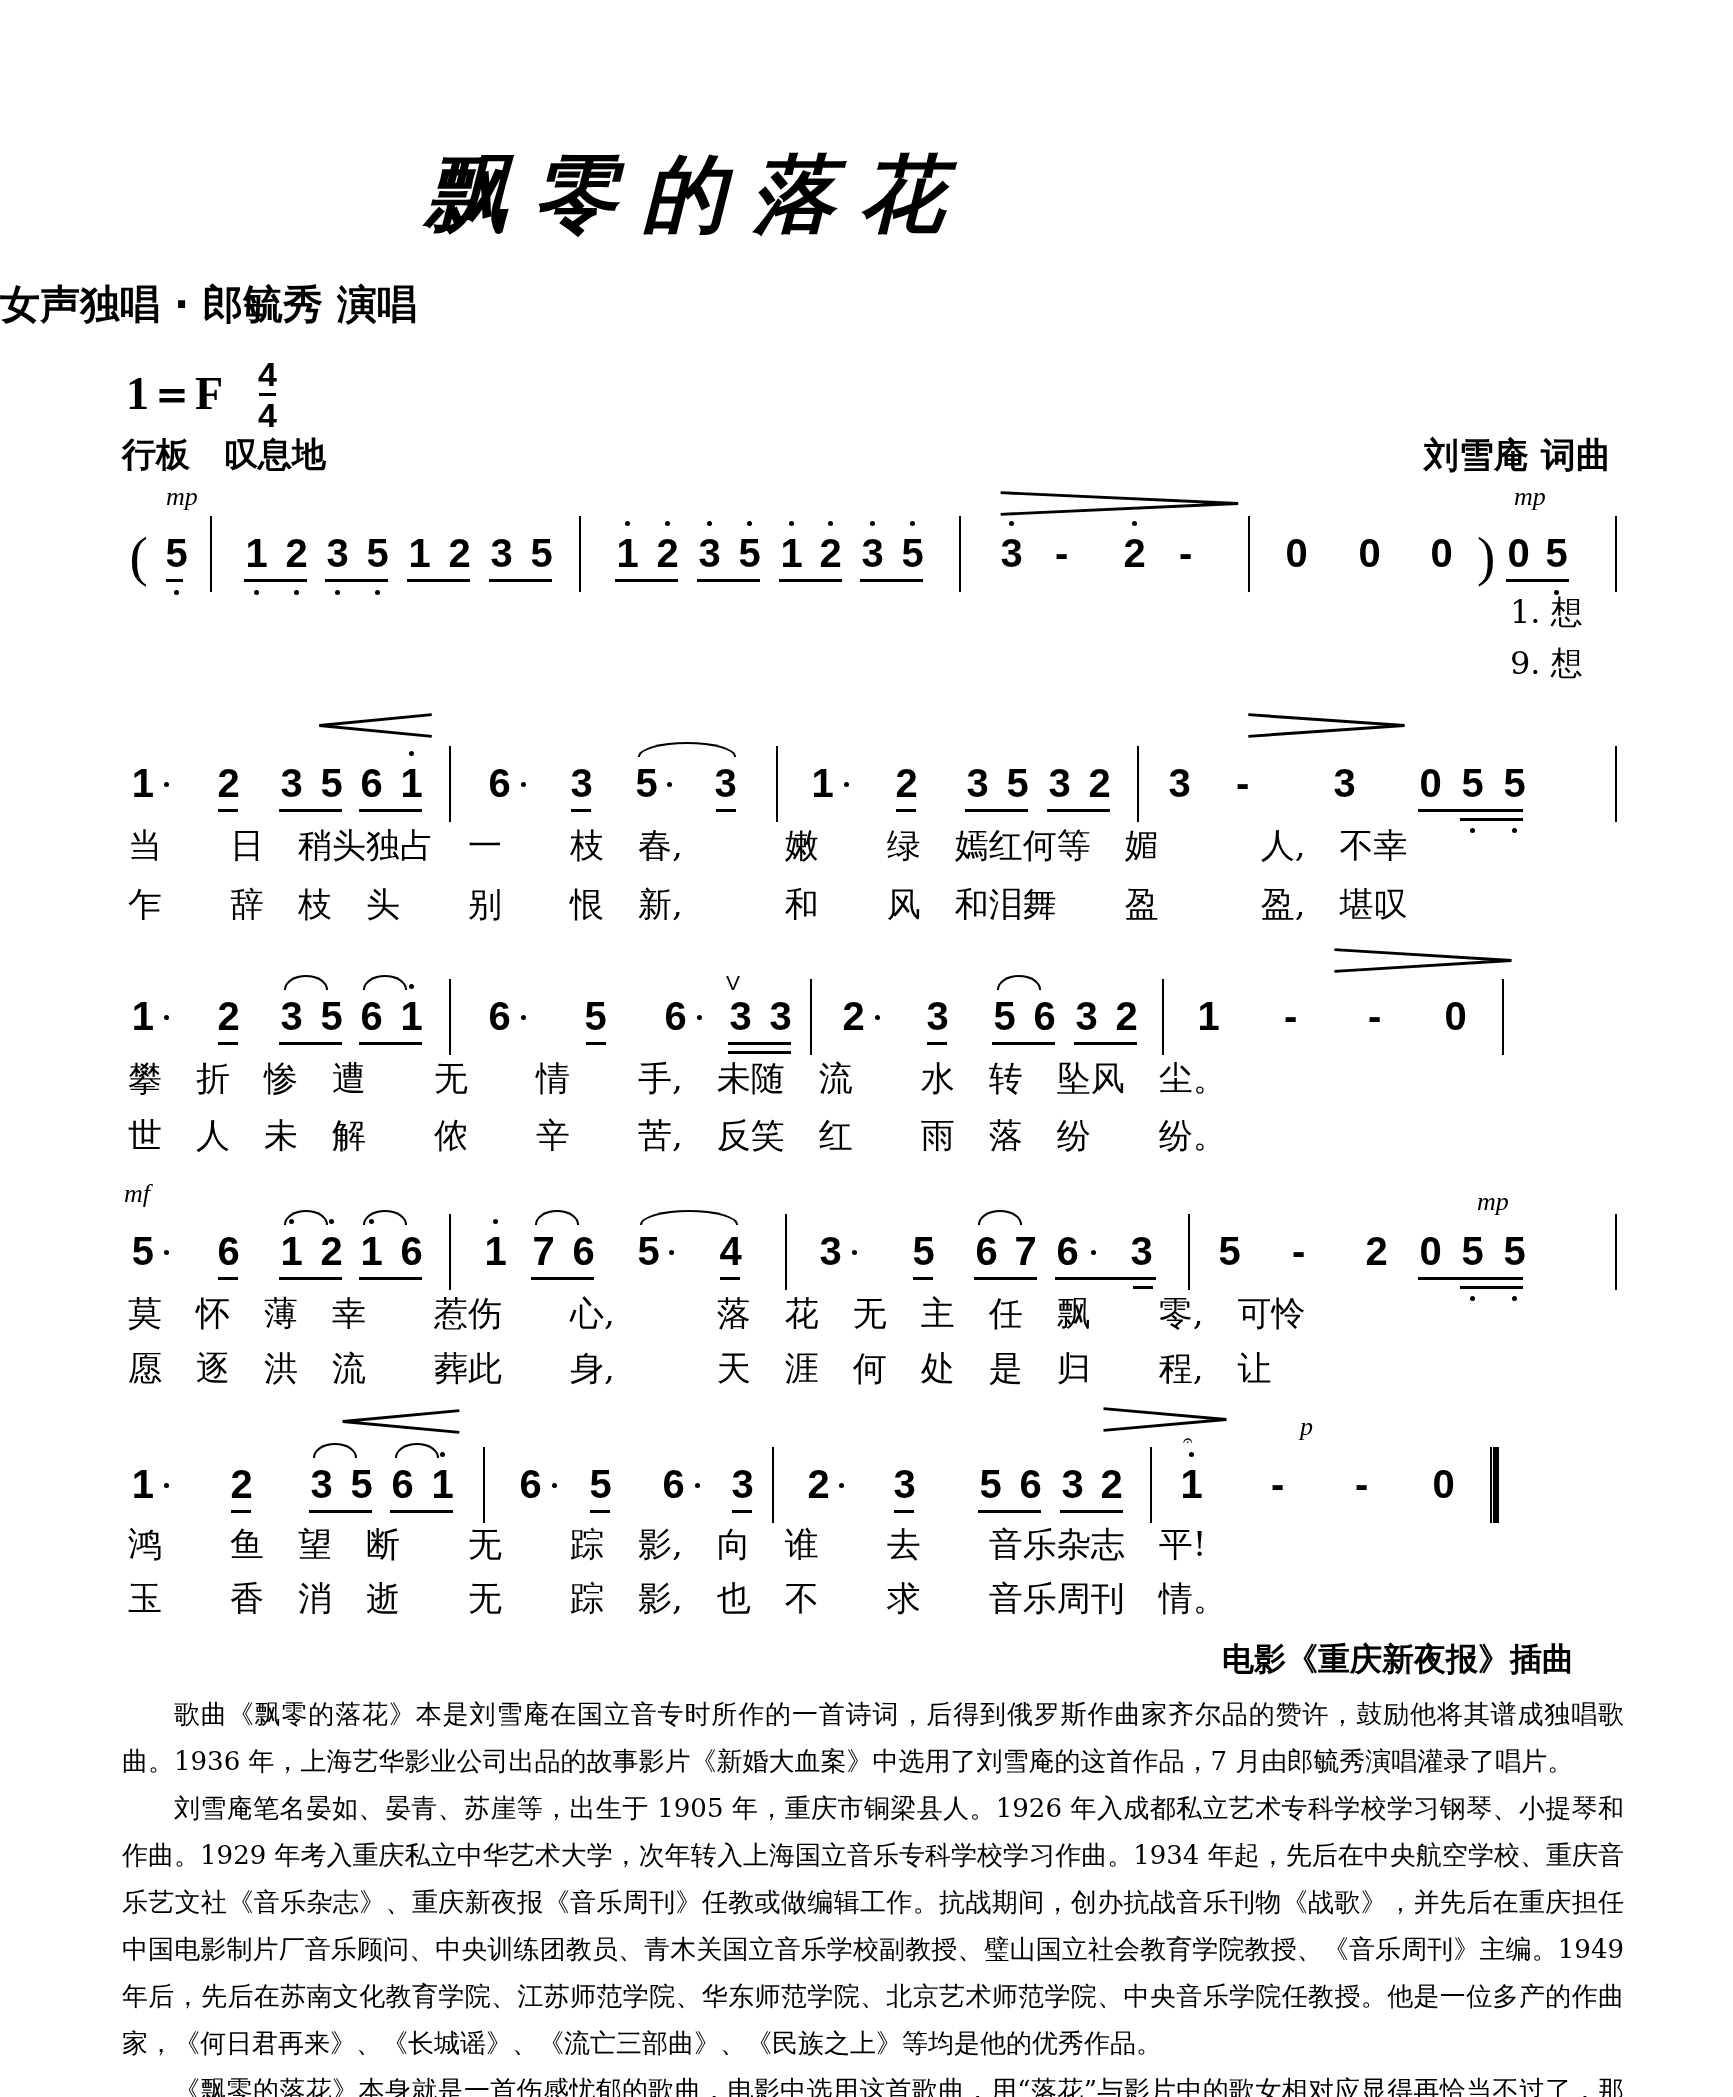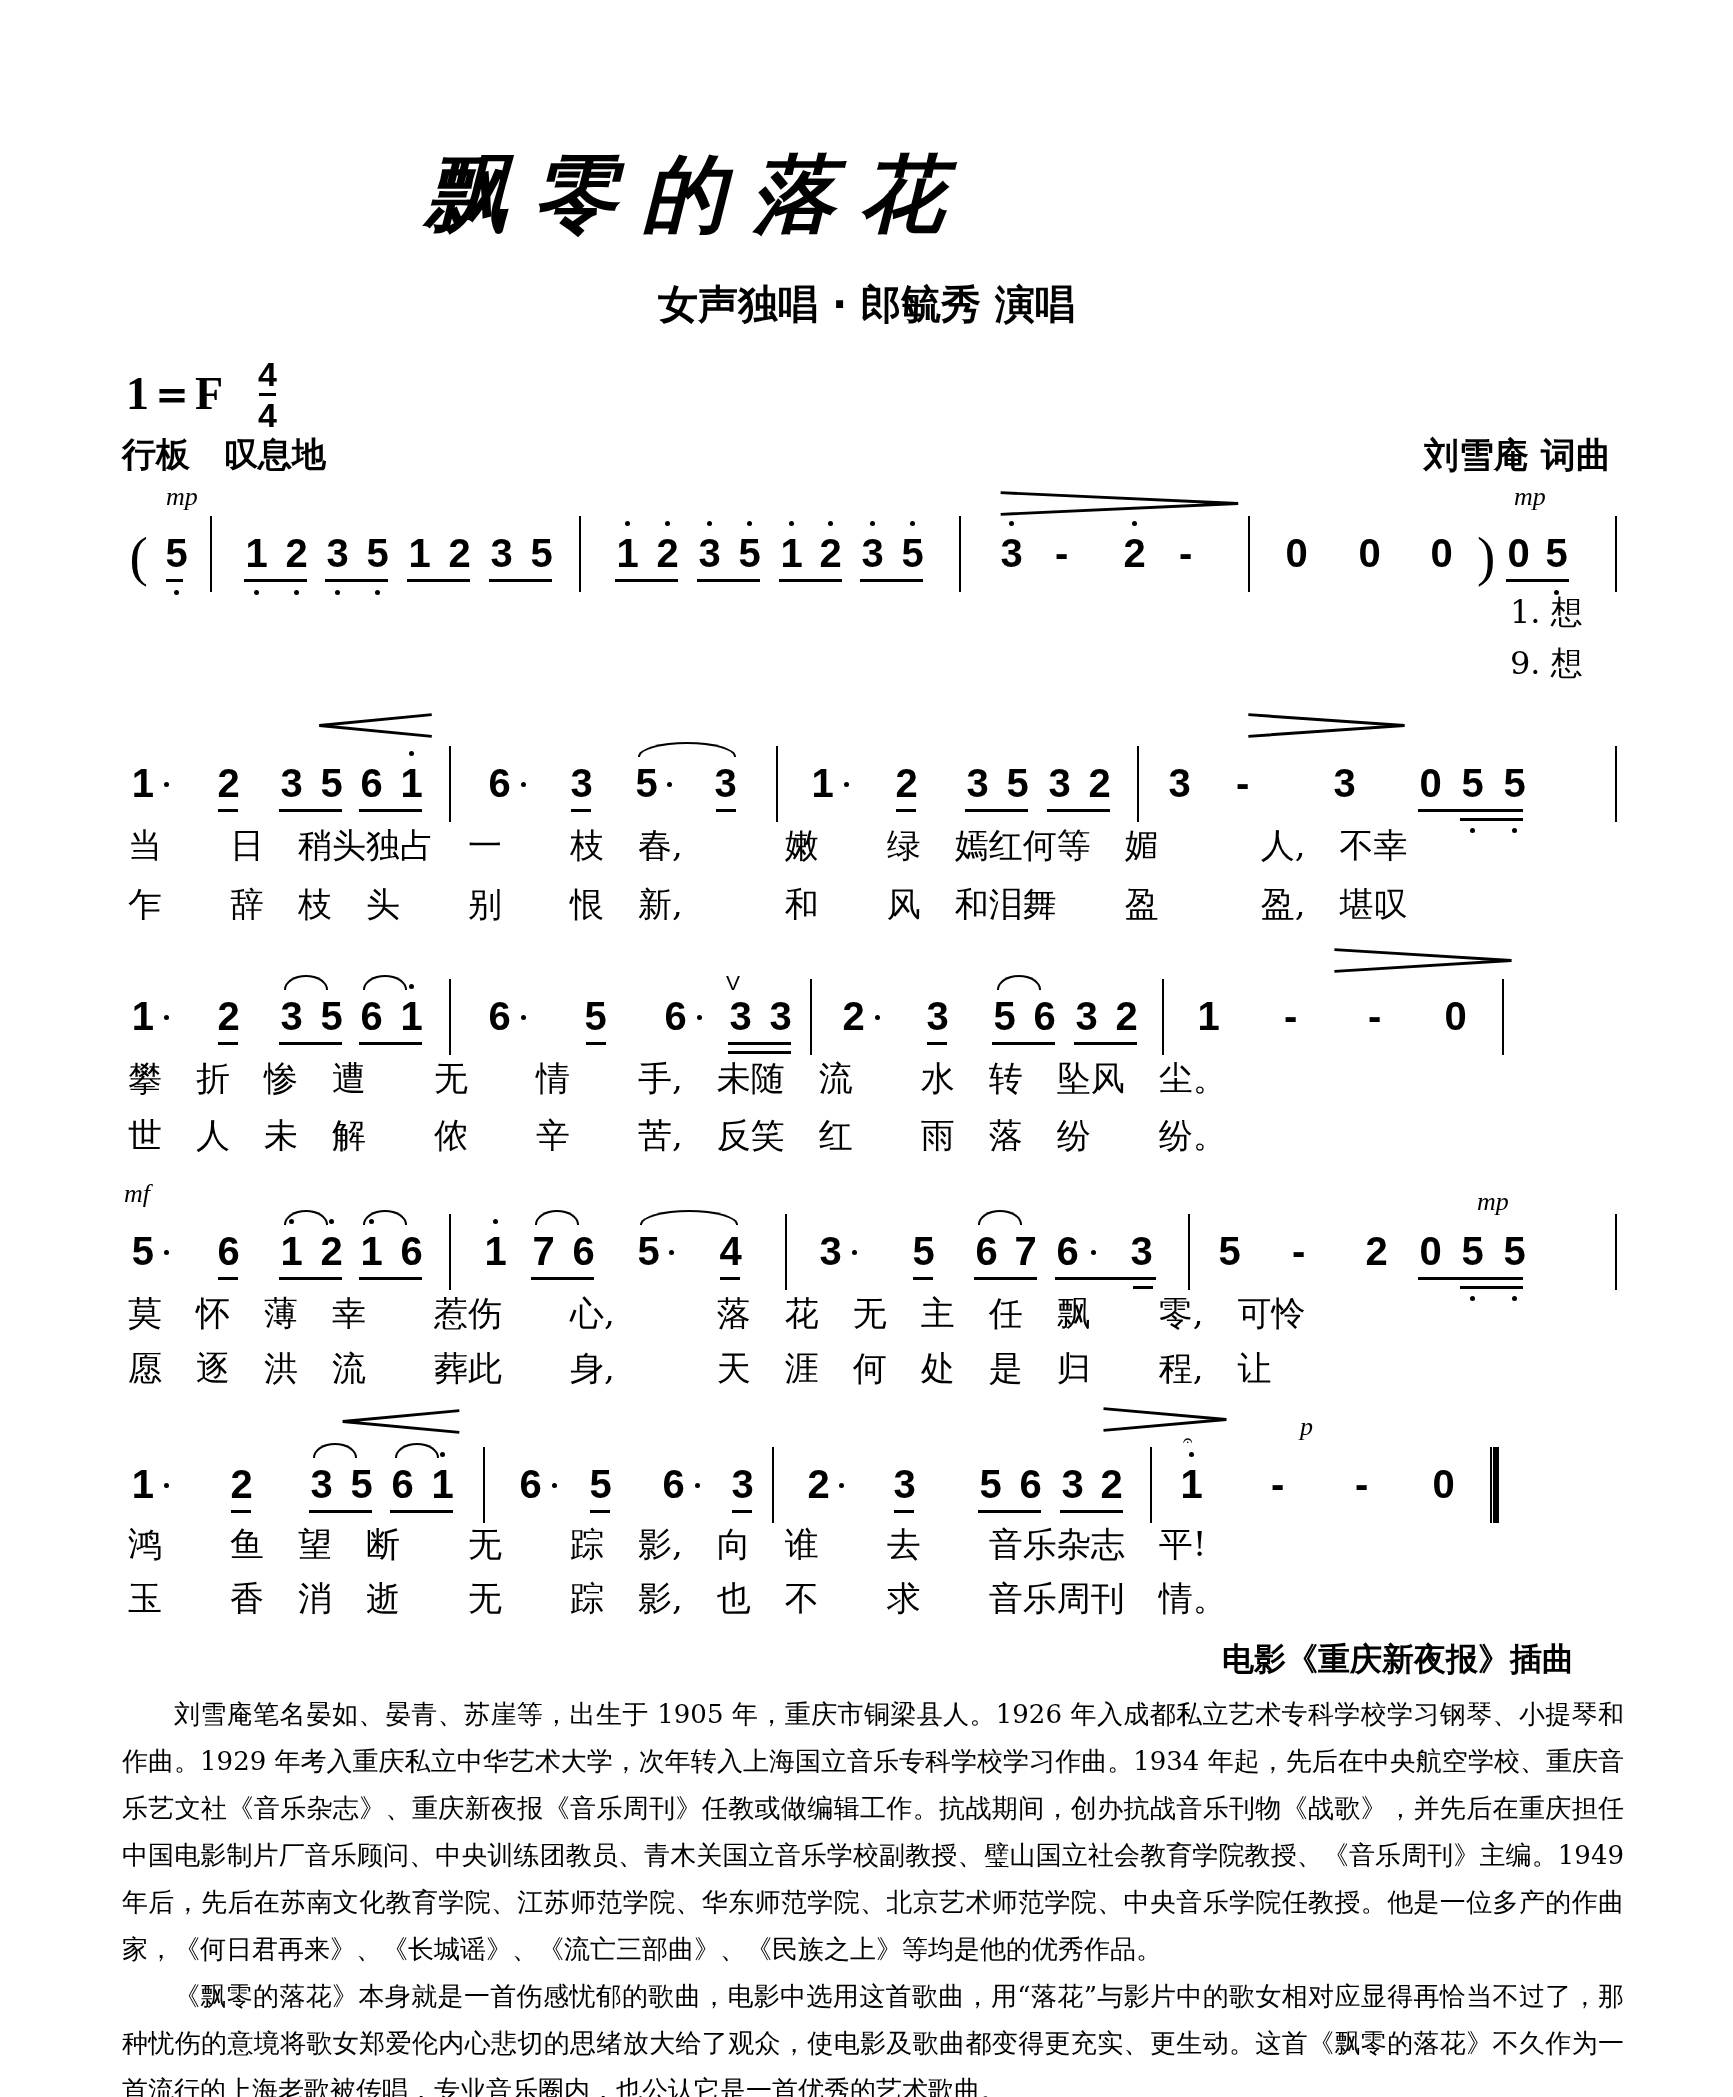--- a/index.html
+++ b/index.html
@@ -1,19 +1,19 @@
 <!DOCTYPE html>
 <html style="font-size:6.7px"><head>
 <meta charset="utf-8">
 <style>
   html, body { margin: 0; padding: 0; background: #ffffff; }
   body { width: 1733px; height: 2453px; position: relative; overflow: hidden; color: #000; font-family: "DejaVu Sans", sans-serif; }
   .abs { position: absolute; }
   .title { left: 0; width: 1393px; top: 138px; text-align: center; font-family: "DejaVu Serif", serif; font-size: 84px; font-weight: bold; letter-spacing: 25px; font-style: italic; }
-  .subtitle { left: 0; width: 1733px; top: 277px; text-align: center; font-size: 40px; font-weight: bold; }
+  .subtitle { left: 0; width: 1733px; top: 277px; text-align: left; font-size: 40px; font-weight: bold; }
   .key { left: 126px; top: 357px; font-family: "Liberation Serif", serif; font-size: 46px; font-weight: bold; display: flex; align-items: center; gap: 18px; }
   .timesig { display: inline-flex; flex-direction: column; align-items: center; margin-left: 17px; font-family: "Liberation Sans", sans-serif; font-size: 34px; line-height: 34px; font-weight: bold; }
   .timesig .bar { width: 17px; height: 3.4px; background: #000; margin: 1.7px 0; }
   .tempo { left: 122px; top: 432px; font-size: 34px; font-weight: bold; }
   .composer { right: 122px; top: 432px; font-size: 35px; font-weight: bold; text-align: right; }
   .dyn { font-family: "Liberation Serif", serif; font-style: italic; font-size: 26px; }
 
   .staff { position: absolute; left: 122px; width: 1502px; height: 84px; }
   .barline { position: absolute; width: 2.1px; background: #000; height: 76px; top: 4.2px; }
   .barline.double { width: 9.2px; background: transparent; border-left: 2.5px solid #000; border-right: 6.7px solid #000; box-sizing: border-box; }
@@ -310,16 +310,17 @@
   <span class="dash" style="left:1233px;">-</span>
   <span class="note" style="left:1309px;">0</span>
   <span class="barline double" style="left:1368px;"></span>
 </div>
 <div class="lyric" style="left:128px;top:1523px;">鸿　　鱼　望　断　　无　　踪　影,　向　谁　　去　　音乐杂志　平!</div>
 <div class="lyric" style="left:128px;top:1577px;">玉　　香　消　逝　　无　　踪　影,　也　不　　求　　音乐周刊　情。</div>
 
 <div class="abs caption">电影《重庆新夜报》插曲</div>
 
 <div class="para" style="top:1691px;">
+  <p>歌曲《飘零的落花》本是刘雪庵在国立音专时所作的一首诗词，后得到俄罗斯作曲家齐尔品的赞许，鼓励他将其谱成独唱歌曲。1936 年，上海艺华影业公司出品的故事影片《新婚大血案》中选用了刘雪庵的这首作品，7 月由郎毓秀演唱灌录了唱片。</p>
   <p>刘雪庵笔名晏如、晏青、苏崖等，出生于 1905 年，重庆市铜梁县人。1926 年入成都私立艺术专科学校学习钢琴、小提琴和作曲。1929 年考入重庆私立中华艺术大学，次年转入上海国立音乐专科学校学习作曲。1934 年起，先后在中央航空学校、重庆音乐艺文社《音乐杂志》、重庆新夜报《音乐周刊》任教或做编辑工作。抗战期间，创办抗战音乐刊物《战歌》，并先后在重庆担任中国电影制片厂音乐顾问、中央训练团教员、青木关国立音乐学校副教授、璧山国立社会教育学院教授、《音乐周刊》主编。1949 年后，先后在苏南文化教育学院、江苏师范学院、华东师范学院、北京艺术师范学院、中央音乐学院任教授。他是一位多产的作曲家，《何日君再来》、《长城谣》、《流亡三部曲》、《民族之上》等均是他的优秀作品。</p>
   <p>《飘零的落花》本身就是一首伤感忧郁的歌曲，电影中选用这首歌曲，用“落花”与影片中的歌女相对应显得再恰当不过了，那种忧伤的意境将歌女郑爱伦内心悲切的思绪放大给了观众，使电影及歌曲都变得更充实、更生动。这首《飘零的落花》不久作为一首流行的上海老歌被传唱，专业音乐圈内，也公认它是一首优秀的艺术歌曲。</p>
 </div>
 
 
 </body></html>

